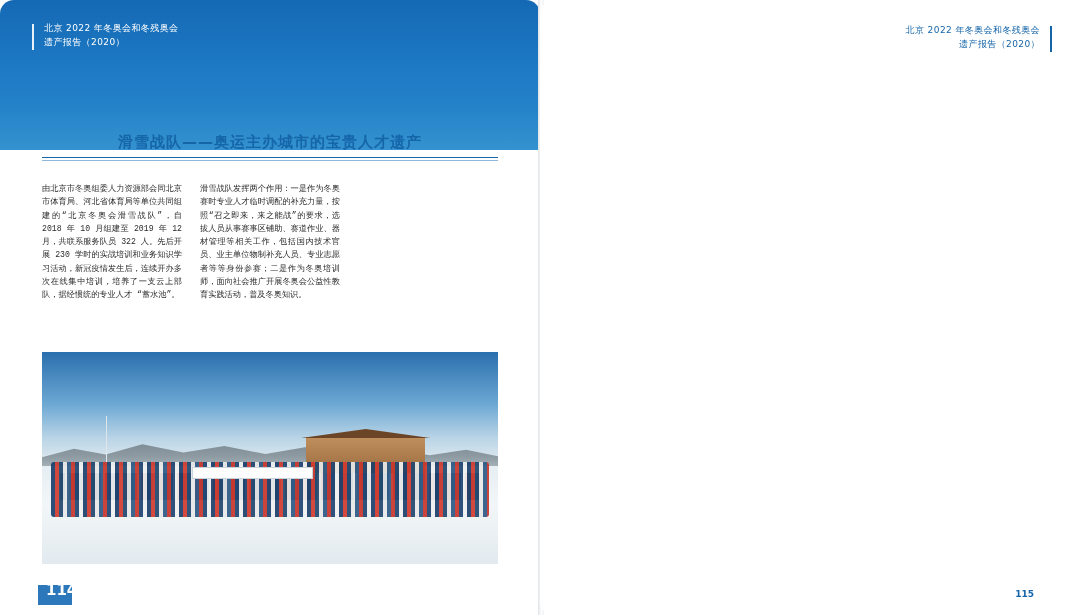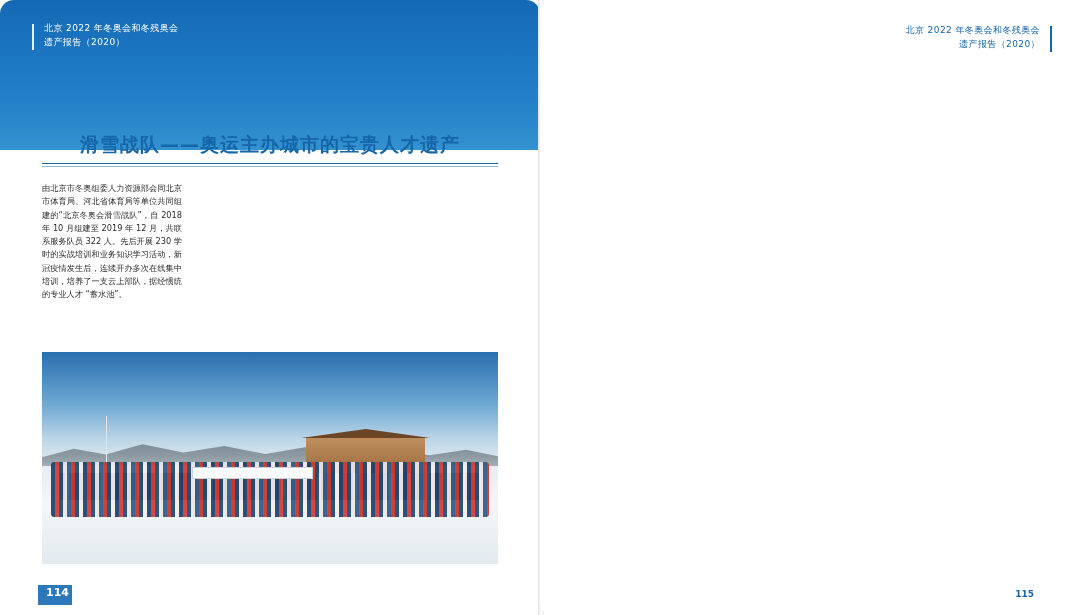--- a/index.html
+++ b/index.html
@@ -27,32 +27,32 @@
     position:absolute;left:44px;top:22px;width:260px;
     color:#ffffff;font-size:9px;line-height:1.5;letter-spacing:.4px;
   }
   .hdr-left .bar{
     position:absolute;left:-12px;top:2px;width:2px;height:26px;background:#ffffff;opacity:.9;
   }
   .title-wrap{
     position:absolute;left:42px;top:132px;width:456px;text-align:center;
   }
   .sec-title{
-    display:inline-block;color:#1565a9;font-size:19px;font-weight:bold;
+    display:inline-block;color:#1565a9;font-size:15px;font-weight:bold;
     letter-spacing:1px;padding:0 6px 5px 6px;
     font-family:"DejaVu Sans","Liberation Sans",sans-serif;
   }
   .title-rule{
     width:456px;height:1px;background:#1565a9;margin-top:0px;
   }
   .title-rule.thin{height:1px;background:#8fb8da;margin-top:2px;}
 
   .lcols{
     position:absolute;left:42px;top:182px;width:456px;height:160px;
-    display:flex;gap:18px;
+    display:flex;gap:18px;font-family:Liberation Mono, monospace;
   }
   .lcol{width:140px;font-size:8.2px;line-height:1.62;color:#2b2b2b;text-align:justify;}
 
   .photo-left{
     position:absolute;left:42px;top:352px;width:456px;height:212px;
     overflow:hidden;border:0;
     background:linear-gradient(180deg,#2e7fc0 0%,#7fb6dd 34%,#cfe0ea 52%,#e9eef2 100%);
   }
   .ph-sky{position:absolute;left:0;top:0;width:100%;height:52%;
     background:linear-gradient(180deg,#2a6fae 0%,#6ea9d4 48%,#b9d4e6 78%,#dfe9ef 100%);}
@@ -69,21 +69,21 @@
     background:
       repeating-linear-gradient(90deg,#1b3f6b 0 4px,#d23a2f 4px 8px,#20486f 8px 12px,#e8e8e8 12px 16px,#2d5a86 16px 20px,#c8352b 20px 24px,#1e4571 24px 28px,#f0f0f0 28px 32px);
     opacity:.92;border-radius:3px;}
   .ph-crowd2{position:absolute;left:4%;bottom:30%;width:92%;height:13%;
     background:repeating-linear-gradient(90deg,#24527d 0 5px,#e2e2e2 5px 9px,#b8342b 9px 13px,#1c3f66 13px 18px);
     opacity:.85;border-radius:2px;}
   .ph-banner{position:absolute;left:33%;bottom:40%;width:26%;height:5%;
     background:#ffffff;border:1px solid #c9d3da;}
   .ph-flagpole{position:absolute;left:14%;top:30%;width:1px;height:28%;background:#dfe6ea;}
   .pg-num-left{
-    position:absolute;left:46px;bottom:16px;color:#ffffff;font-size:11px;font-weight:bold;
+    position:absolute;left:46px;bottom:16px;color:#ffffff;font-size:15px;font-weight:bold;
   }
   .pg-num-left-box{
     position:absolute;left:38px;bottom:10px;width:34px;height:20px;background:#1569b4;opacity:.9;
   }
 
   
   .gutter{
     position:absolute;left:538px;top:0;width:6px;height:615px;
     background:linear-gradient(90deg,#dfe3e6 0%,#ffffff 55%,#eef1f3 100%);
   }
@@ -115,20 +115,21 @@
     </div>
 
     <div class="title-wrap">
       <div class="sec-title">滑雪战队——奥运主办城市的宝贵人才遗产</div>
       <div class="title-rule"></div>
       <div class="title-rule thin"></div>
     </div>
 
     <div class="lcols">
       <div class="lcol">由北京市冬奥组委人力资源部会同北京市体育局、河北省体育局等单位共同组建的“北京冬奥会滑雪战队”，自 2018 年 10 月组建至 2019 年 12 月，共联系服务队员 322 人。先后开展 230 学时的实战培训和业务知识学习活动，新冠疫情发生后，连续开办多次在线集中培训，培养了一支云上部队，据经惯统的专业人才 “蓄水池”。</div>
+      <div class="lcol">滑雪战队发挥两个作用：一是作为冬奥赛时专业人才临时调配的补充力量，按照“召之即来，来之能战”的要求，选拔人员从事赛事区铺助、赛道作业、器材管理等相关工作，包括国内技术官员、业主单位物制补充人员、专业志愿者等等身份参赛；二是作为冬奥培训师，面向社会推广开展冬奥会公益性教育实践活动，普及冬奥知识。</div>
       <div class="lcol"></div>
     </div>
 
     <div class="photo-left">
       <div class="ph-sky"></div>
       <div class="ph-mtn"></div>
       <div class="ph-snow"></div>
       <div class="ph-lodge"></div>
       <div class="ph-flagpole"></div>
       <div class="ph-crowd2"></div>

